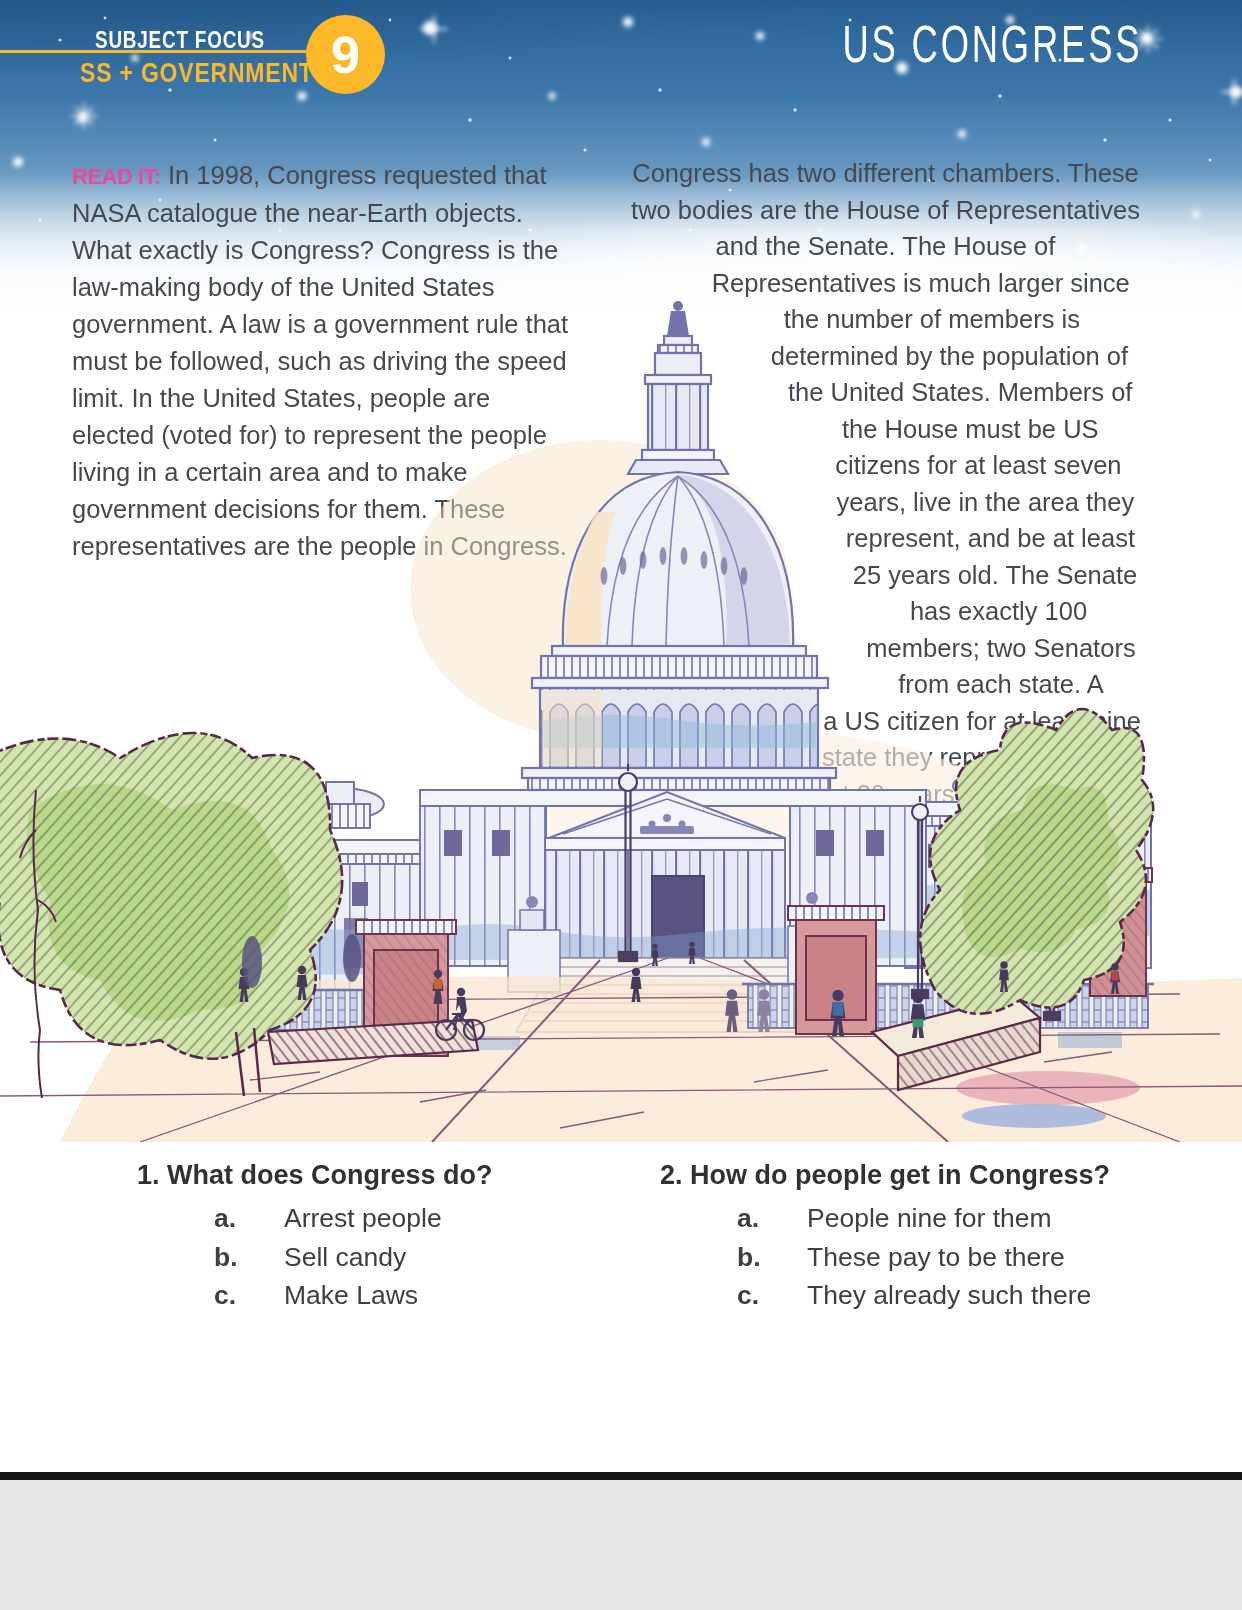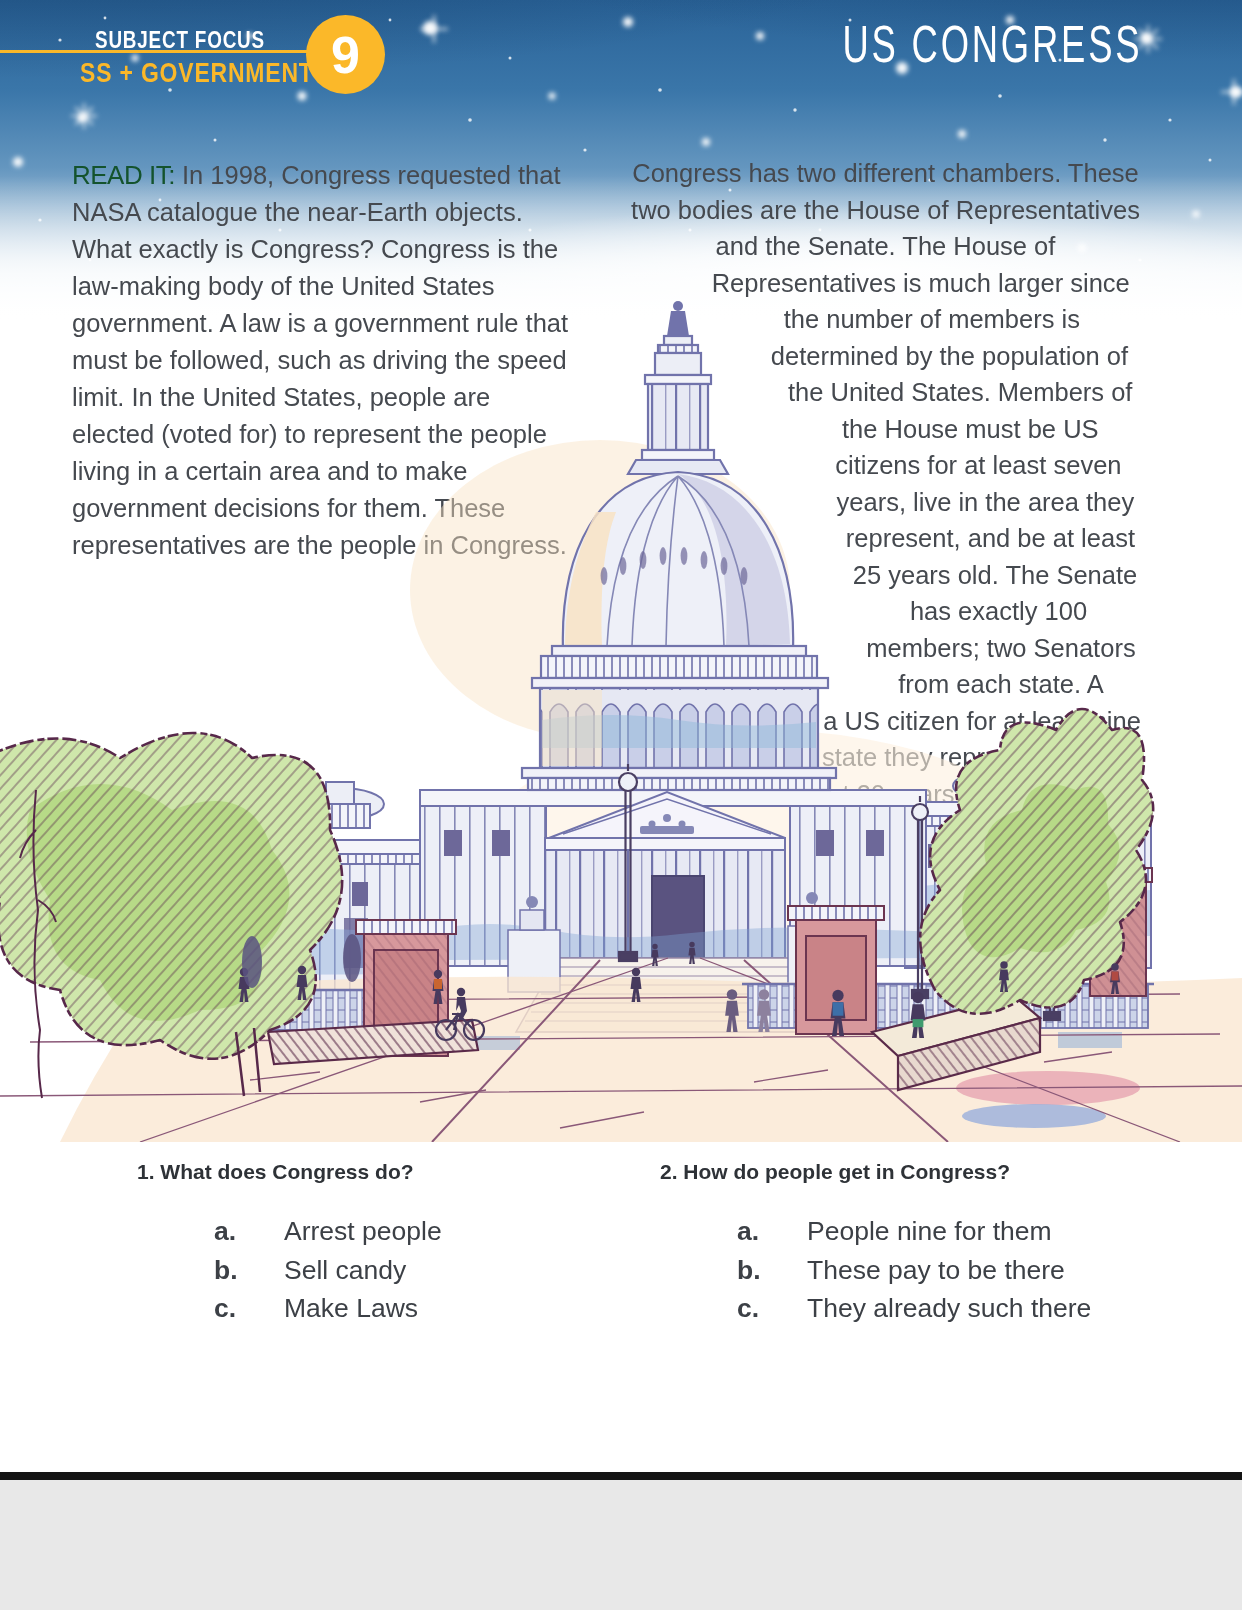--- a/index.html
+++ b/index.html
@@ -25,35 +25,35 @@
   .rule{position:absolute;left:0;top:50px;width:307px;height:3px;background:#FBB829;}
   .lesson-circle{position:absolute;left:306px;top:15px;width:79px;height:79px;border-radius:50%;
       background:#FBB829;display:flex;align-items:center;justify-content:center;}
   .lesson-circle span{color:#fff;font-size:52px;font-weight:bold;}
   .page-title{position:absolute;right:100px;top:14px;color:#fff;font-size:52px;letter-spacing:4px;
       transform:scaleX(.70);transform-origin:right top;white-space:nowrap;}
 
   
   .read-col{position:absolute;left:72px;top:157px;width:505px;font-size:25.5px;line-height:37px;
       color:#45494f;text-align:left;}
-  .read-label{font-weight:normal;color:#14532d;letter-spacing:-.5px;font-size:26px;}
+  .read-label{font-weight:bold;color:#ec4899;letter-spacing:-.5px;font-size:22px;}
   .right-col{position:absolute;left:628px;top:155px;width:514px;font-size:25.5px;line-height:36.5px;
       color:#45494f;text-align:center;}
   .sp-a{float:left;width:1px;height:132px;}
   .sp-b{float:left;clear:left;width:232px;height:400px;
       shape-outside:polygon(0 0,28% 0,36% 10%,56% 22%,72% 38%,85% 55%,94% 74%,100% 92%,100% 100%,0 100%);}
 
   
   .capitol{position:absolute;left:0;top:290px;width:1242px;height:852px;}
 
   
   .question{position:absolute;top:1160px;}
   #q1{left:137px;width:480px;}
   #q2{left:660px;width:540px;}
-  .q-header{font-weight:bold;font-size:21px;color:#2e3237;margin-bottom:28px;white-space:nowrap;}
+  .q-header{font-weight:bold;font-size:27px;color:#2e3237;margin-bottom:8px;white-space:nowrap;}
   .opt{display:flex;font-size:26.5px;color:#3c4046;line-height:38.5px;}
   .opt .letter{font-weight:bold;margin-left:77px;width:70px;flex:none;}
 
   
   .footer-series{position:absolute;left:75px;top:1510px;font-size:37px;color:#8f8f8f;
       letter-spacing:8px;transform:scaleX(.62);transform-origin:left top;white-space:nowrap;}
   .footer-lesson{position:absolute;left:273px;top:1524px;font-size:21px;color:#6d28d9;
       letter-spacing:3.5px;white-space:nowrap;}
   .footer-theme{position:absolute;right:100px;top:1512px;font-size:35px;color:#8f8f8f;
       letter-spacing:7px;transform:scaleX(.64);transform-origin:right top;white-space:nowrap;}

